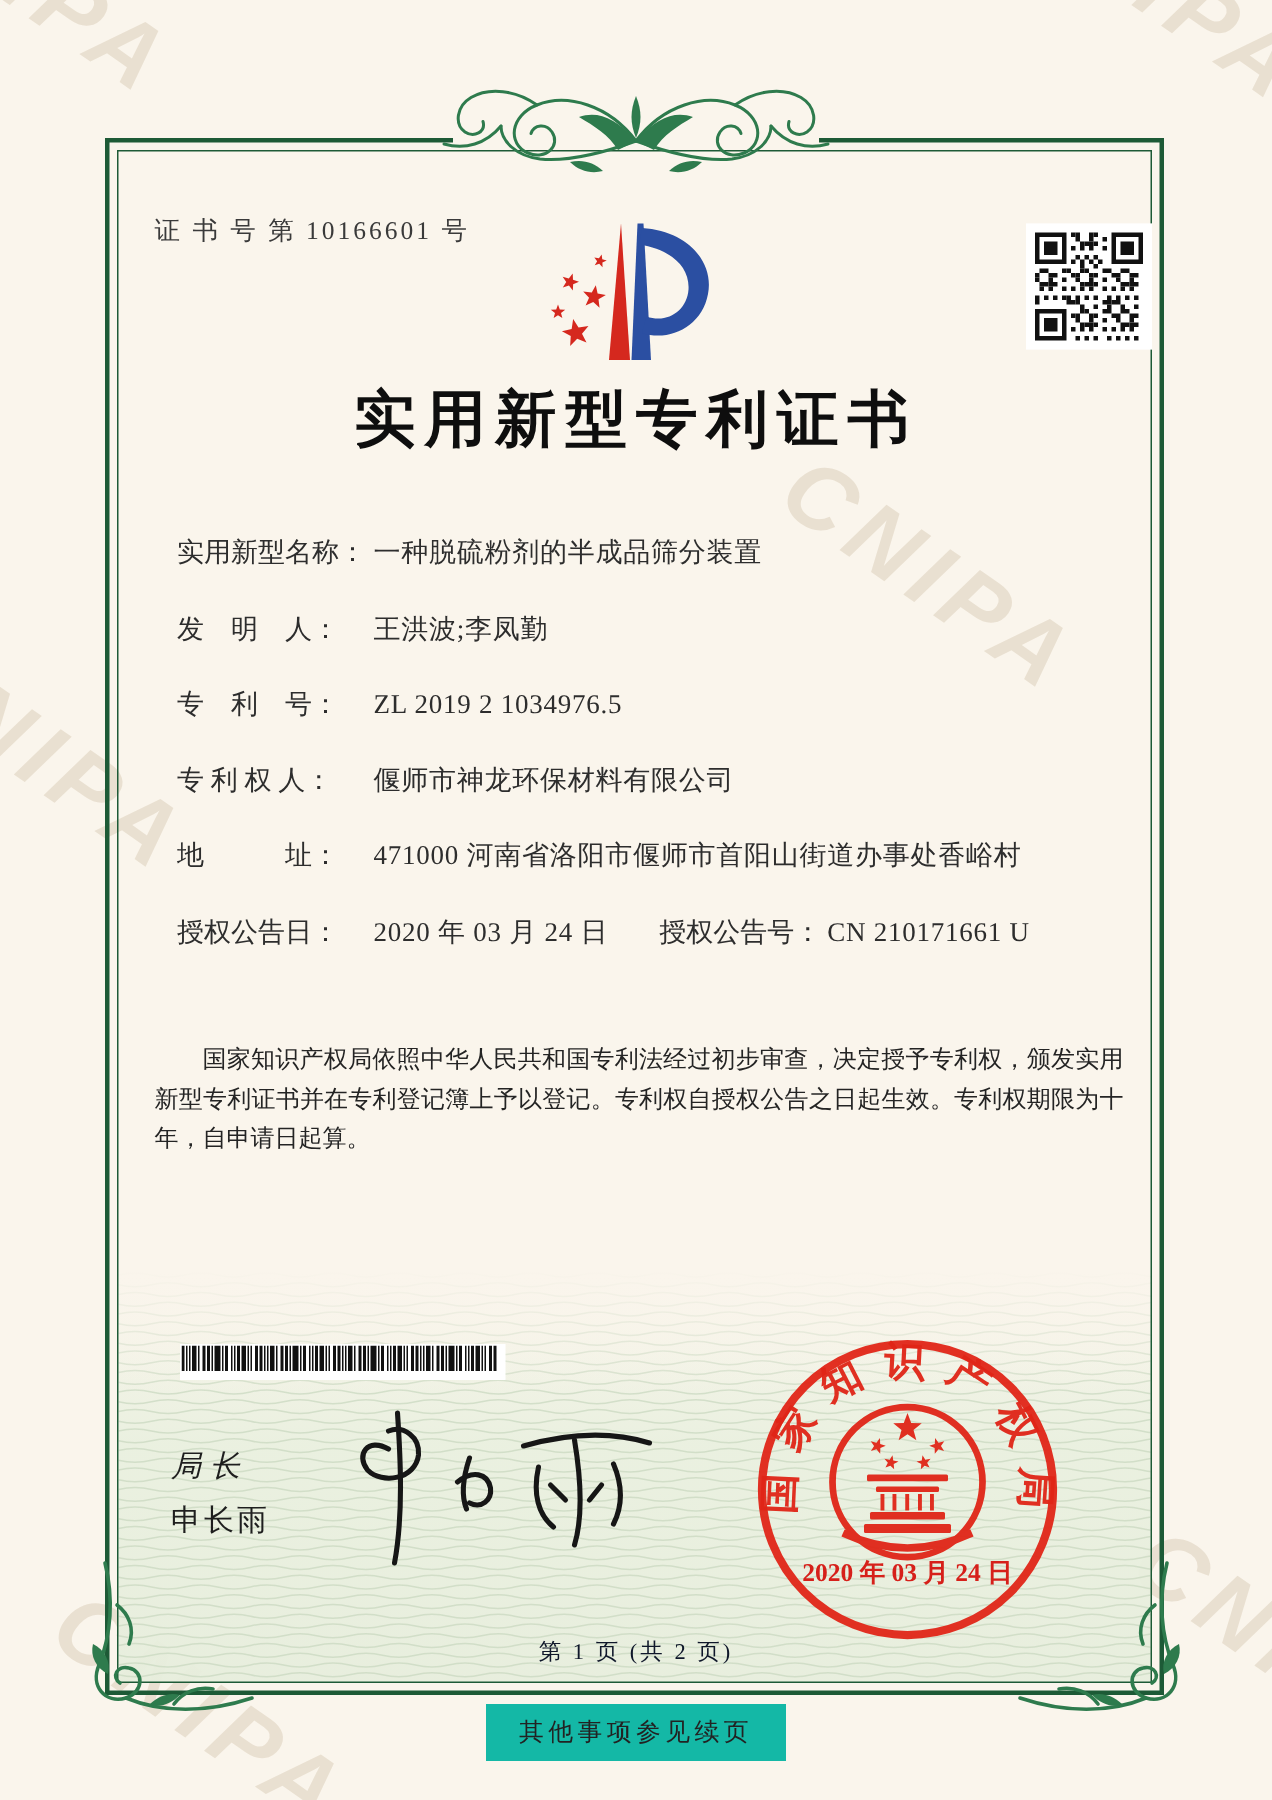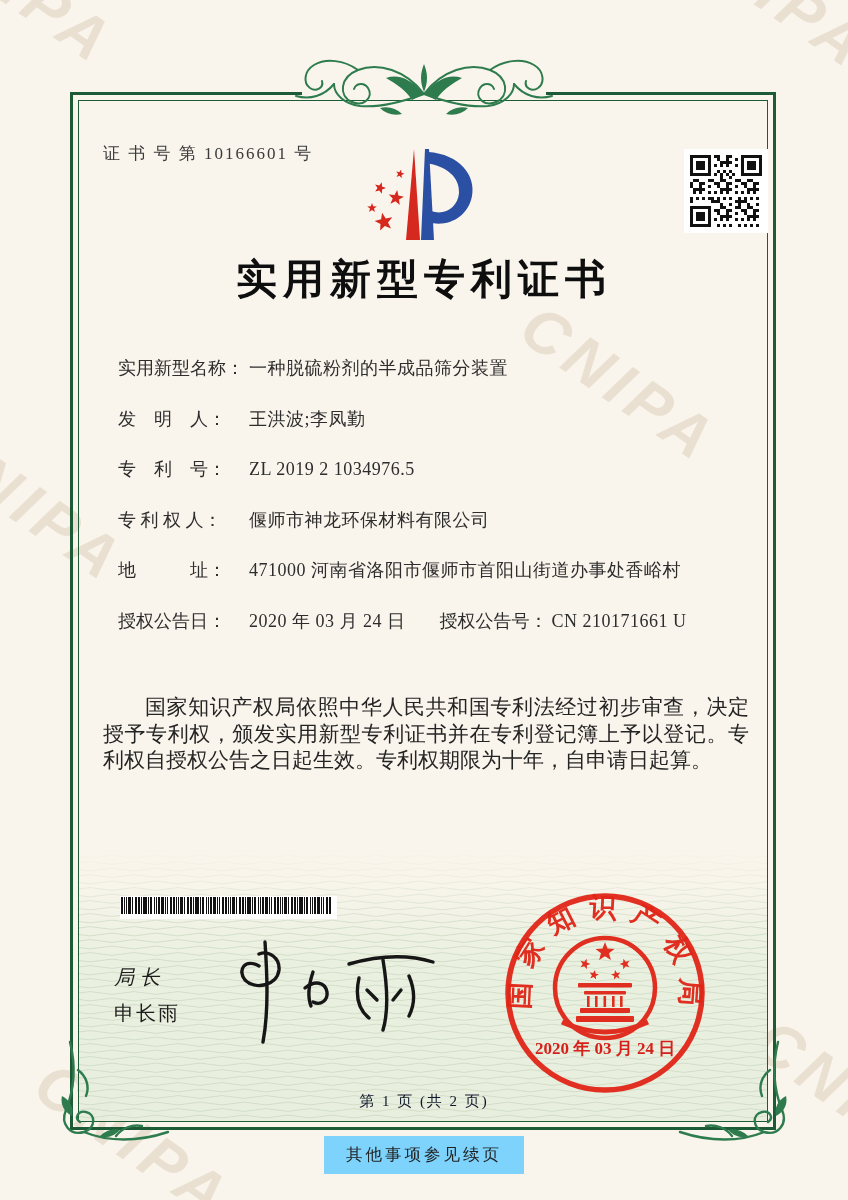--- a/index.html
+++ b/index.html
@@ -28,32 +28,32 @@
   .cert-no{left:103px;top:142px;font-size:17px;letter-spacing:2px;color:#3a3a3a;z-index:6;}
   #logo{left:362px;top:146px;z-index:6;}
   #qr-box{left:684px;top:149px;width:84px;height:84px;background:#fff;z-index:6;}
   .title{left:0;right:0;top:252px;text-align:center;font-size:41px;font-weight:900;
      letter-spacing:6px;color:#0e0e0e;z-index:6;}
   .fields{left:118px;top:356px;width:640px;z-index:6;font-size:18px;color:#2d2d2d;}
   .frow{height:50.5px;white-space:nowrap;}
   .flabel{display:inline-block;min-width:131px;}
   .fvalue{letter-spacing:.5px;}
   .pair2{margin-left:34px;min-width:0;margin-right:4px;}
-  .body-text{left:103px;top:694px;width:646px;z-index:6;font-size:21px;line-height:26.5px;
+  .body-text{left:103px;top:694px;width:646px;z-index:6;font-size:16px;line-height:26.5px;
      color:#242424;text-align:justify;}
   .body-text p{margin:0;text-indent:2em;}
   #barcode-box{left:120px;top:896px;background:#fff;padding:1px;z-index:6;}
   .director-title{left:114px;top:964px;font-size:20px;letter-spacing:6px;color:#1e1e1e;z-index:6;font-style:italic;}
   .director-name{left:114px;top:1000px;font-size:20px;letter-spacing:2px;color:#1e1e1e;z-index:6;}
   #signature{left:225px;top:938px;z-index:6;}
   #seal{left:500px;top:888px;z-index:7;}
   .page-indicator{left:0;right:0;top:1092px;text-align:center;font-size:15px;
      letter-spacing:2px;color:#0f172a;z-index:6;}
   .note-wrap{left:0;right:0;top:1136px;text-align:center;z-index:6;}
-  .note{display:inline-block;background:#7dd3fc;padding:8px 22px;font-size:16.5px;
+  .note{display:inline-block;background:#14b8a6;padding:8px 22px;font-size:16.5px;
      letter-spacing:3px;color:#222;}
 </style>
 </head>
 <body>
 
 <span class="wm" style="left:-95px;top:-50px;">CNIPA</span>
 <span class="wm" style="left:660px;top:-45px;">CNIPA</span>
 <span class="wm" style="left:508px;top:348px;">CNIPA</span>
 <span class="wm" style="left:-85px;top:468px;">CNIPA</span>
 <span class="wm" style="left:22px;top:1105px;">CNIPA</span>

